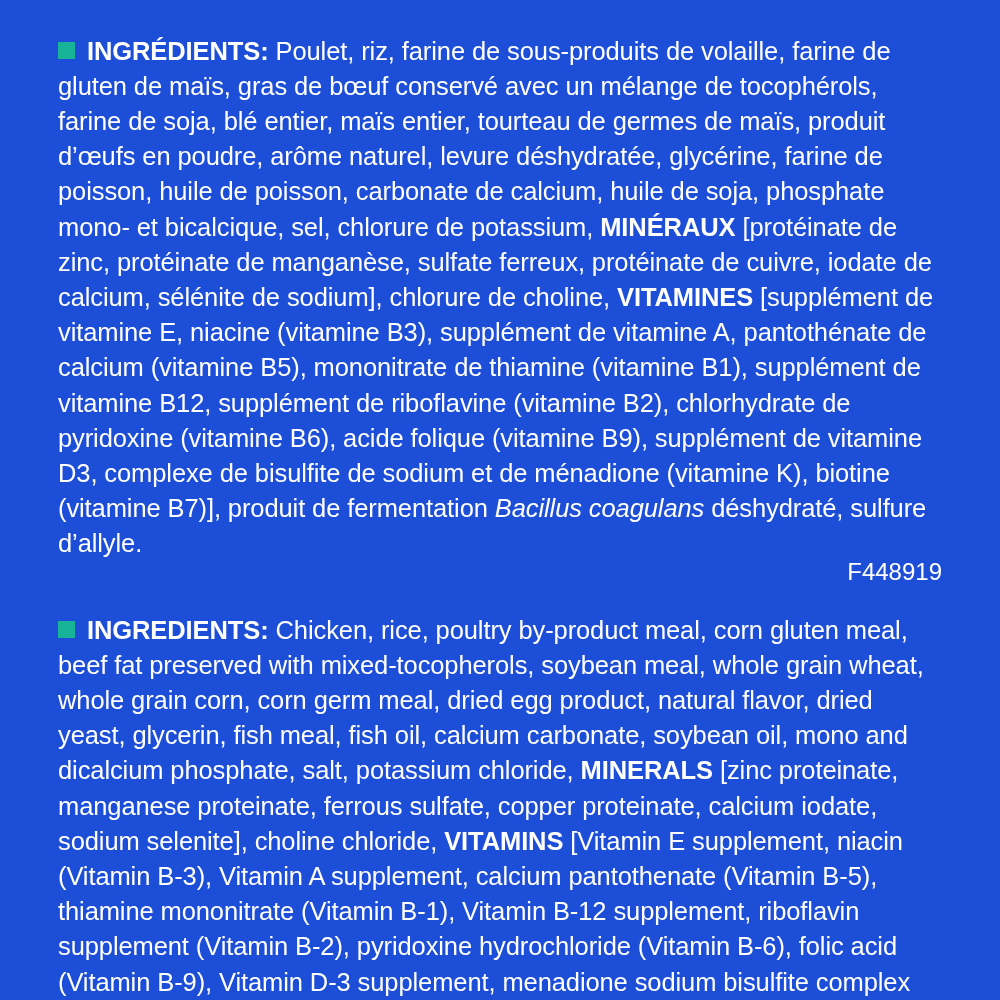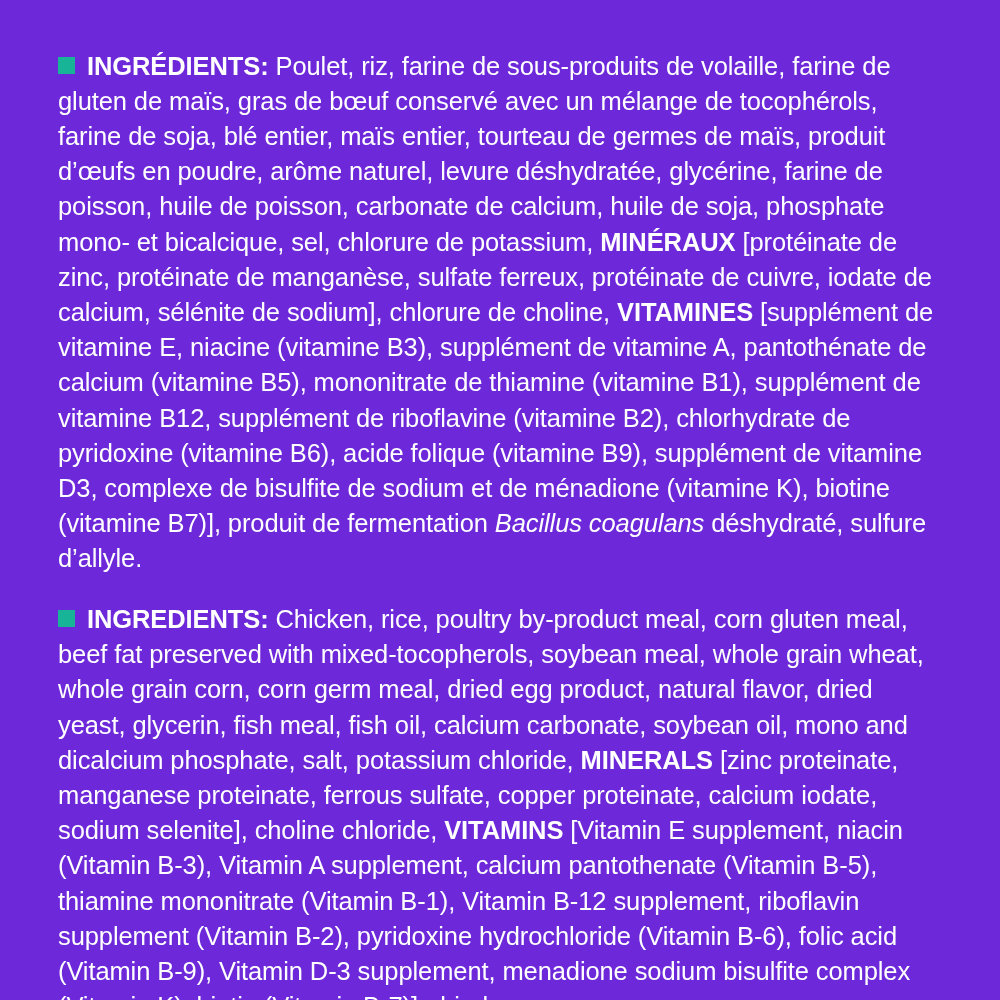--- a/index.html
+++ b/index.html
@@ -11,22 +11,22 @@
     height: 1000px;
     background: #0d1f1a;
     font-family: "Liberation Sans", sans-serif;
     color: #ffffff;
     overflow: hidden;
   }
   .label-panel {
     box-sizing: border-box;
     width: 1000px;
     height: 1000px;
-    background: #6d28d9;
-    padding: 23px 58px 0 58px;
+    background: #1d4ed8;
+    padding: 8px 58px 0 58px;
     position: relative;
   }
   .section {
     position: relative;
   }
   .section + .section {
     margin-top: 22px;
   }
   .bullet {
     display: inline-block;
@@ -68,20 +68,21 @@
     font-size: 25.5px;
   }
 </style>
 </head>
 <body>
 
 <div class="label-panel">
 
   <div class="section fr-block">
     <p class="body-text"><span class="bullet"></span><span class="heading">INGRÉDIENTS:</span><span><span> Poulet, riz, farine de sous-produits de volaille, farine de gluten de maïs, gras de bœuf conservé avec un mélange de tocophérols, farine de soja, blé entier, maïs entier, tourteau de germes de maïs, produit d’œufs en poudre, arôme naturel, levure déshydratée, glycérine, farine de poisson, huile de poisson, carbonate de calcium, huile de soja, phosphate mono- et bicalcique, sel, chlorure de potassium, </span><span class="strong">MINÉRAUX</span><span> [protéinate de zinc, protéinate de manganèse, sulfate ferreux, protéinate de cuivre, iodate de calcium, sélénite de sodium], chlorure de choline, </span><span class="strong">VITAMINES</span><span> [supplément de vitamine E, niacine (vitamine B3), supplément de vitamine A, pantothénate de calcium (vitamine B5), mononitrate de thiamine (vitamine B1), supplément de vitamine B12, supplément de riboflavine (vitamine B2), chlorhydrate de pyridoxine (vitamine B6), acide folique (vitamine B9), supplément de vitamine D3, complexe de bisulfite de sodium et de ménadione (vitamine K), biotine (vitamine B7)], produit de fermentation </span><span class="italic">Bacillus coagulans</span><span> déshydraté, sulfure d’allyle.</span></span></p>
+    <div class="code-line">F448919</div>
   </div>
 
   <div class="section en-block">
     <p class="body-text"><span class="bullet"></span><span class="heading">INGREDIENTS:</span><span><span> Chicken, rice, poultry by-product meal, corn gluten meal, beef fat preserved with mixed-tocopherols, soybean meal, whole grain wheat, whole grain corn, corn germ meal, dried egg product, natural flavor, dried yeast, glycerin, fish meal, fish oil, calcium carbonate, soybean oil, mono and dicalcium phosphate, salt, potassium chloride, </span><span class="strong">MINERALS</span><span> [zinc proteinate, manganese proteinate, ferrous sulfate, copper proteinate, calcium iodate, sodium selenite], choline chloride, </span><span class="strong">VITAMINS</span><span> [Vitamin E supplement, niacin (Vitamin B-3), Vitamin A supplement, calcium pantothenate (Vitamin B-5), thiamine mononitrate (Vitamin B-1), Vitamin B-12 supplement, riboflavin supplement (Vitamin B-2), pyridoxine hydrochloride (Vitamin B-6), folic acid (Vitamin B-9), Vitamin D-3 supplement, menadione sodium bisulfite complex (Vitamin K), biotin (Vitamin B-7)], dried </span></span></p>
 
   </div>
 
 </div>
 
 </body></html>

